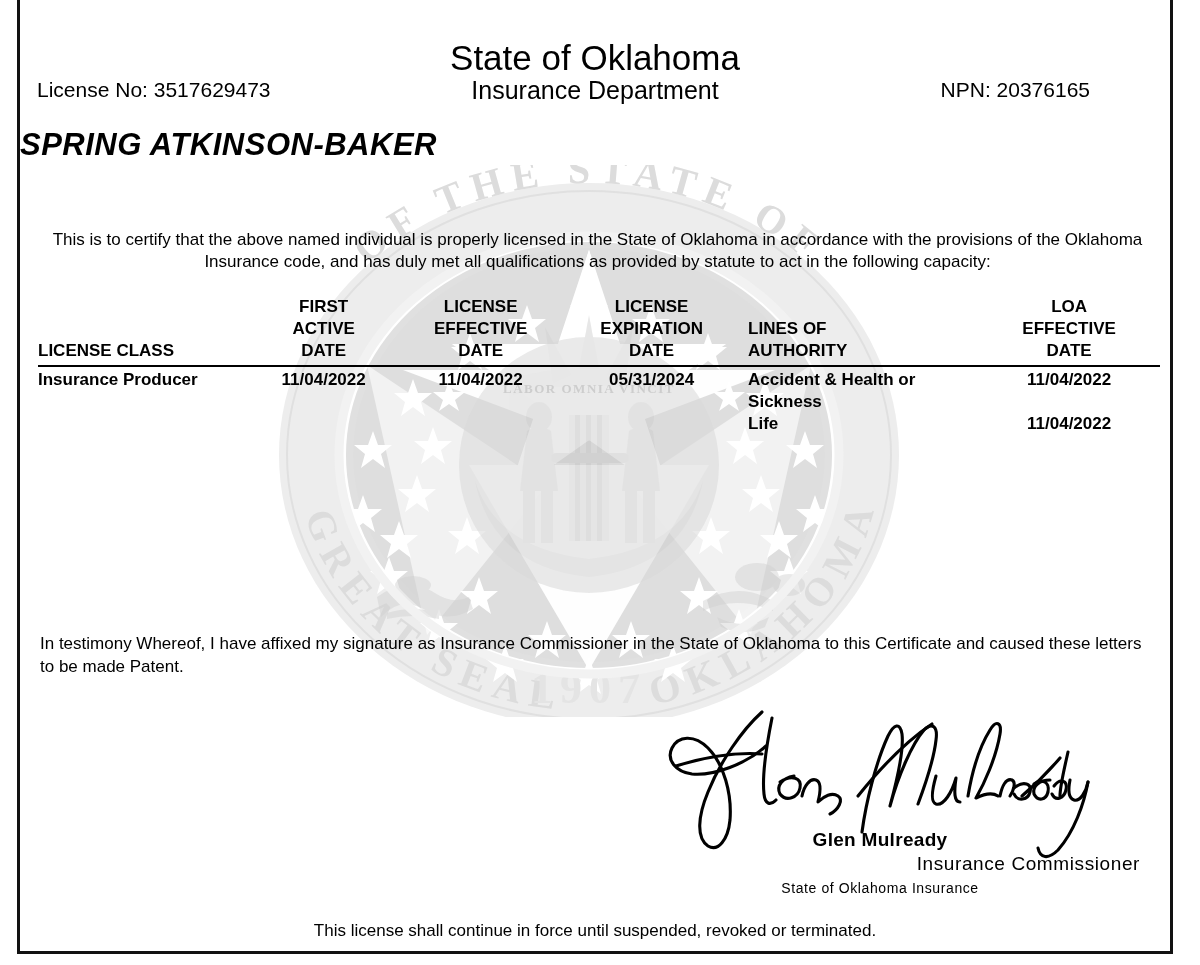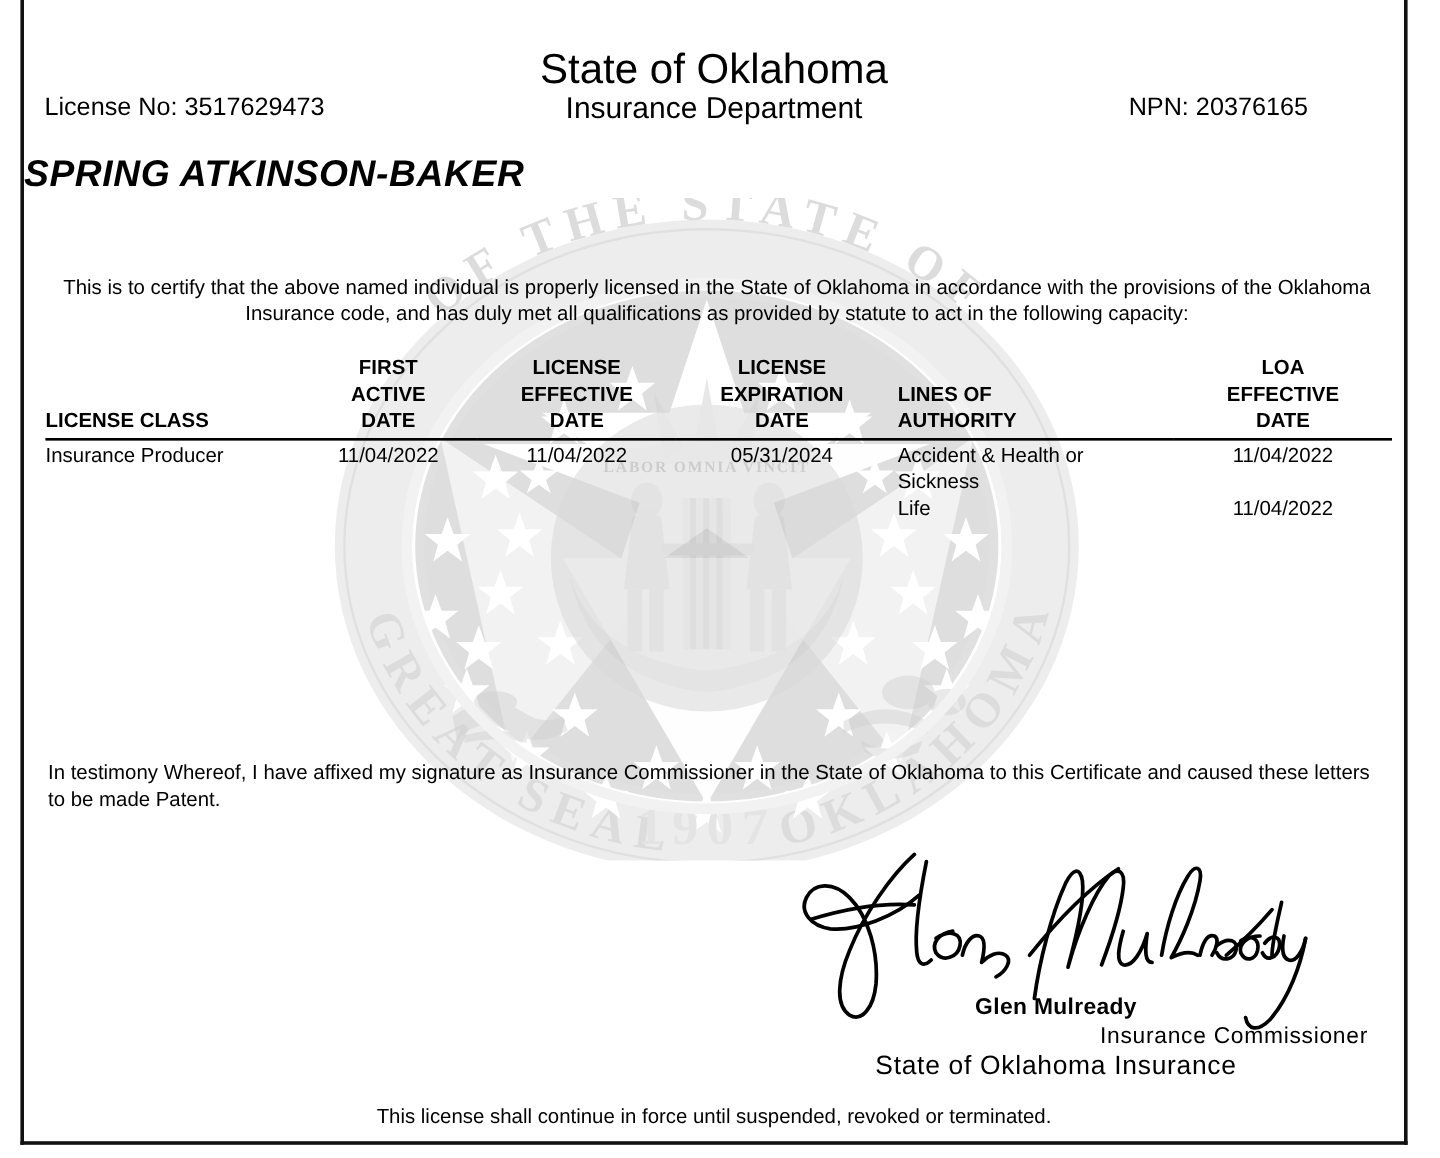--- a/index.html
+++ b/index.html
@@ -129,21 +129,21 @@
   table.lt th {
     font-size: 17px;
     font-weight: bold;
     vertical-align: bottom;
     padding: 0 0 3px 0;
     line-height: 22px;
     border-bottom: 2.5px solid #000;
   }
   table.lt td {
     font-size: 17px;
-    font-weight: normal;
+    font-weight: bold;
     vertical-align: top;
     padding: 2px 0 0 0;
     line-height: 22px;
   }
   .th-class  { text-align: left; width: 213px; }
   .th-first  { text-align: center; width: 150px; }
   .th-eff    { text-align: center; width: 166px; }
   .th-exp    { text-align: center; width: 178px; }
   .th-loa    { text-align: left; width: 232px; padding-left: 8px !important; }
   .th-loadate{ text-align: center; width: 183px; }
@@ -192,21 +192,21 @@
     letter-spacing: 0.3px;
   }
   .sig-role {
     display: block;
     font-size: 19px;
     letter-spacing: 0.6px;
     text-align: right;
   }
   .sig-org {
     display: block;
-    font-size: 22px;
+    font-size: 14px;
     letter-spacing: 0.6px;
   }
 
   
   .footer-note {
     top: 920px;
     left: 0;
     width: 1150px;
     text-align: center;
     font-size: 17px;

